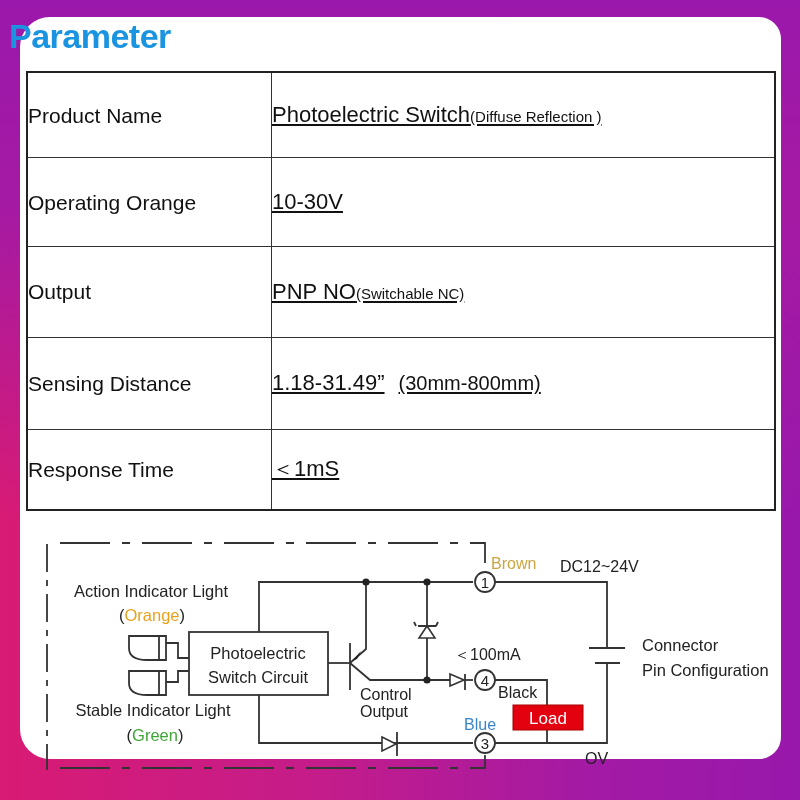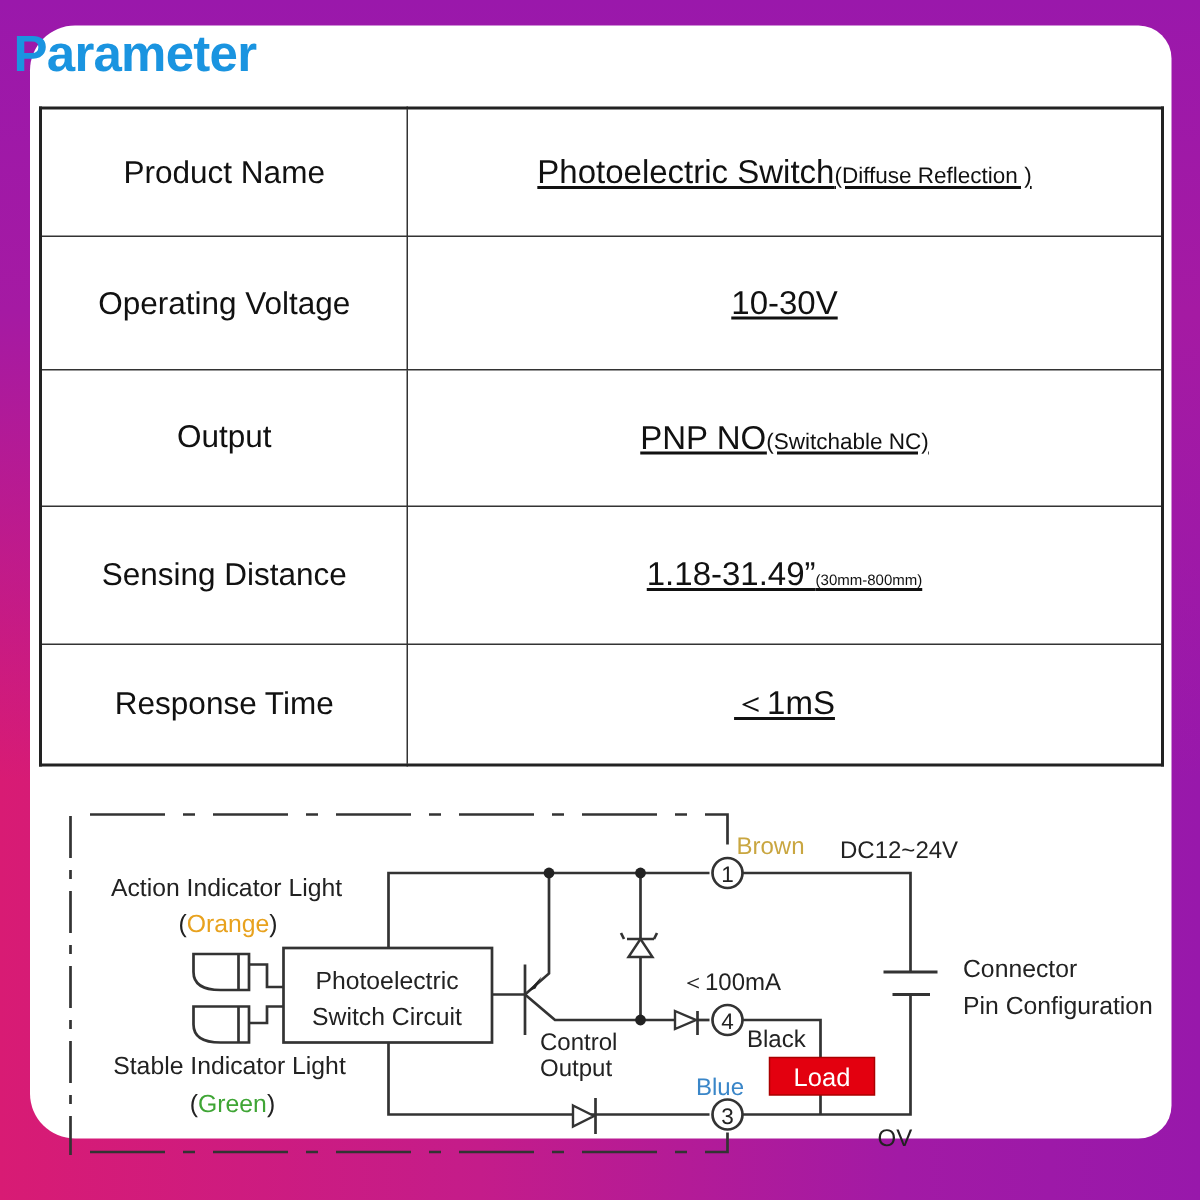--- a/index.html
+++ b/index.html
@@ -18,46 +18,46 @@
   }
   .title {
     position:absolute; left:9px; top:17px; font-size:34px; font-weight:bold;
     color:#1a94e0; letter-spacing:-0.5px;
   }
   table.params {
     position:absolute; left:26px; top:71px; width:750px; height:440px;
     border-collapse:collapse; border:2px solid #222;
   }
   table.params td {
-    border:1.5px solid #333; text-align:center; color:#111;
+    border:1.5px solid #333; color:#111;
     font-size:21px; padding:0; line-height:1;
   }
   table.params td.k { width:243px; }
   table.params td.v { font-size:22px;text-decoration:underline; }
   .small { font-size:15px; }
-  .sub { font-size:10px; }
+  .sub { font-size:20px; margin-left:14px; }
   .two-line { line-height:0.95; display:inline-block; }
   svg.diagram { position:absolute; left:0; top:0; }
   svg text { font-family:"Liberation Sans","DejaVu Sans",sans-serif; }
 </style>
 </head>
 <body>
 
 <div class="bg-top"></div>
 <div class="card"></div>
 <div class="title">Parameter</div>
 
 <table class="params">
   <tbody>
       <tr style="height:53px">
     <td class="k">Product Name</td>
     <td class="v"><span>Photoelectric Switch</span><span class="small">(Diffuse Reflection )</span></td>
   </tr>
   <tr style="height:55px">
-    <td class="k">Operating Voltage</td>
+    <td class="k">Operating Orange</td>
     <td class="v">10-30V</td>
   </tr>
   <tr style="height:56px">
     <td class="k">Output</td>
     <td class="v"><span>PNP NO</span><span class="small">(Switchable NC)</span></td>
   </tr>
   <tr style="height:57px">
     <td class="k">Sensing Distance</td>
     <td class="v"><span>1.18-31.49”</span><span class="sub">(30mm-800mm)</span></td>
   </tr>

